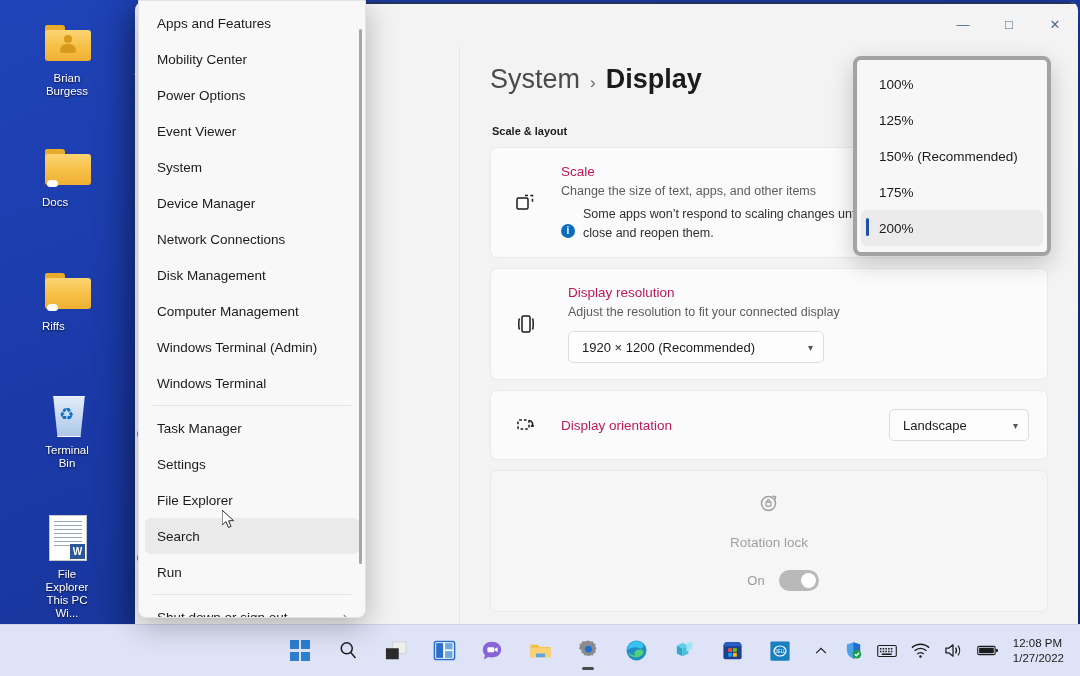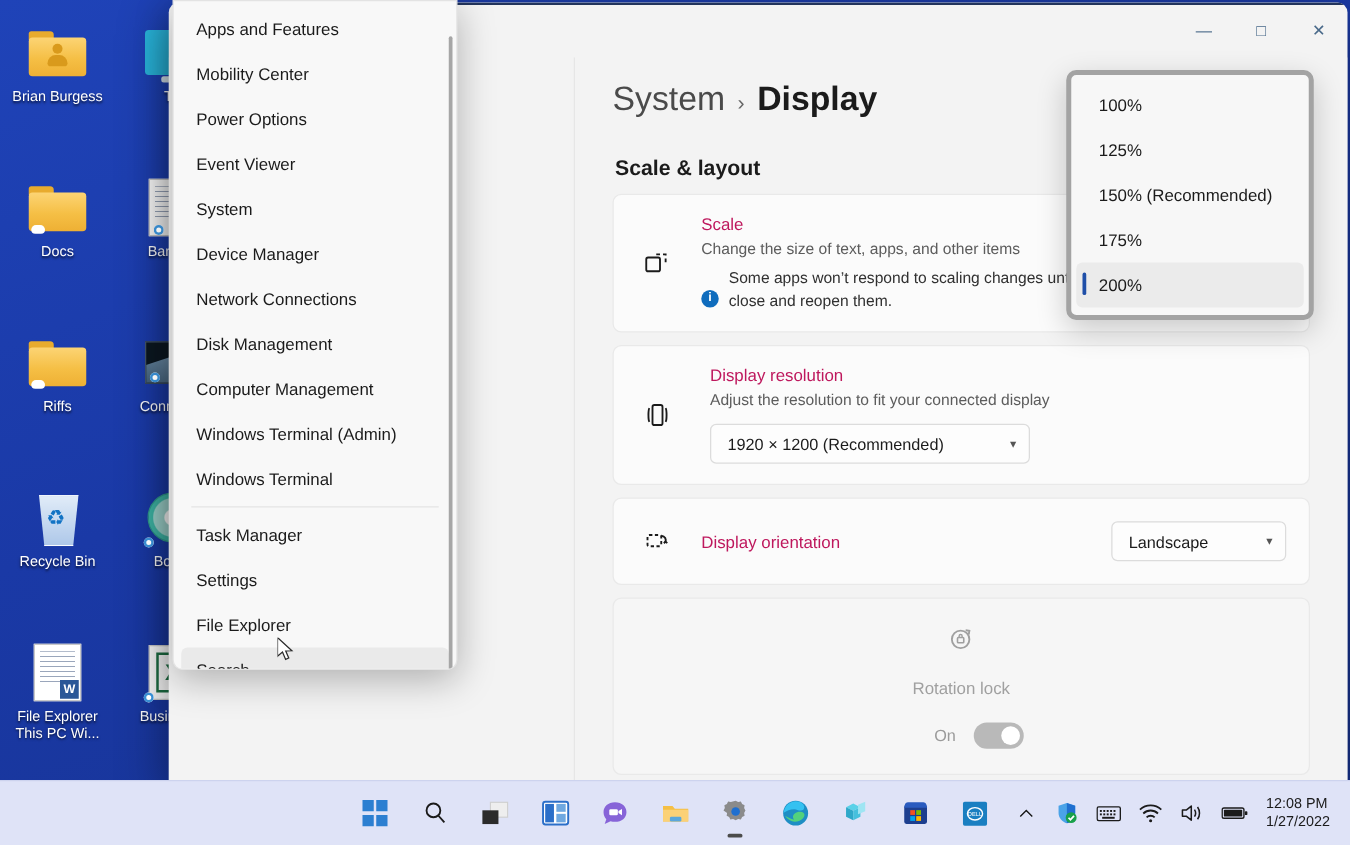--- a/index.html
+++ b/index.html
@@ -17,23 +17,24 @@
   }
   .icon-grid {
     position: absolute; top: 8px; left: 0;
     display: grid;
     grid-template-columns: 92px 92px;
     grid-auto-rows: 124px;
     column-gap: 0; row-gap: 0;
   }
   .desk-icon {
     width: 92px; text-align: center;
-    display: flex; flex-direction: column; align-items: center;
+    display: flex; flex-direction: column; align-items: flex-start;
     padding-top: 10px;
     cursor: default;
+    padding-left: 42px;
   }
   .desk-icon .glyph {
     width: 52px; height: 48px; position: relative;
     display: flex; align-items: center; justify-content: center;
   }
   .desk-icon .lbl {
     margin-top: 6px;
     color: #ffffff;
     font-size: 11.5px;
     line-height: 13px;
@@ -163,21 +164,21 @@
   .content {
     position:absolute; left:325px; top:44px; right:0; bottom:0;
     background:#f3f3f3; padding:12px 30px 0 30px; overflow:hidden;
   }
   .breadcrumb { display:flex; align-items:baseline; gap:10px; margin:6px 0 0 0; }
   .bc-parent { font-size:27px; color:#4a4a4a; font-weight:400; cursor:default; }
   .bc-sep { font-size:17px; color:#666; }
   .bc-current { font-size:27px; color:#1b1b1b; font-weight:600; }
 
   .section-title {
-    font-size:17px; font-weight:600; color:#1b1b1b; margin:30px 0 10px 2px;
+    font-size:11px; font-weight:600; color:#1b1b1b; margin:30px 0 10px 2px;
   }
 
   .card {
     background:#fbfbfb; border:1px solid #e9e9e9; border-radius:7px;
     margin-bottom:10px; position:relative;
   }
   .card.disabled { background:#f6f6f6; }
   .card-row { display:flex; align-items:center; padding:14px 18px; gap:18px; }
   .card-ico {
     width:34px; min-width:34px; display:flex; align-items:center; justify-content:center;
@@ -228,21 +229,21 @@
     font-size:13.5px; color:#1b1b1b; border-radius:5px; position:relative; cursor:default;
   }
   .dd-item.selected { background:#ebebeb; }
   .dd-item.selected:before {
     content:''; position:absolute; left:5px; top:8px; width:3px; height:18px;
     border-radius:2px; background:#1f4fa8;
   }
 
   
   #context-menu {
-    position:absolute; left:138px; top:0px; width:228px; height:536px;
+    position:absolute; left:138px; top:0px; width:228px; height:618px;
     background:#f8f8f8; border:1px solid #e3e3e3;
     border-radius:0 0 8px 8px;
     box-shadow:0 8px 30px rgba(0,0,0,.28);
     z-index:60; overflow:hidden;
   }
   .cm-list { position:absolute; inset:0 0 0 0; padding:4px 6px 6px 6px; }
   .cm-item {
     height:36px; display:flex; align-items:center; justify-content:space-between;
     padding:0 12px 0 12px; font-size:13.5px; color:#1b1b1b;
     border-radius:5px; cursor:default;
@@ -353,21 +354,21 @@
       <div class="lbl">Conn
 Mes</div>
     </div>
 
     <div class="desk-icon">
       <div class="glyph">
         <div class="bin">
             <span class="recy">♻</span>
           </div>
       </div>
-      <div class="lbl">Recycle Bin</div>
+      <div class="lbl">Terminal Bin</div>
     </div>
 
     <div class="desk-icon">
       <div class="glyph">
         <div class="cd-icon"></div>
           <div class="dot-badge"></div>
       </div>
       <div class="lbl">Boom</div>
     </div>
 

